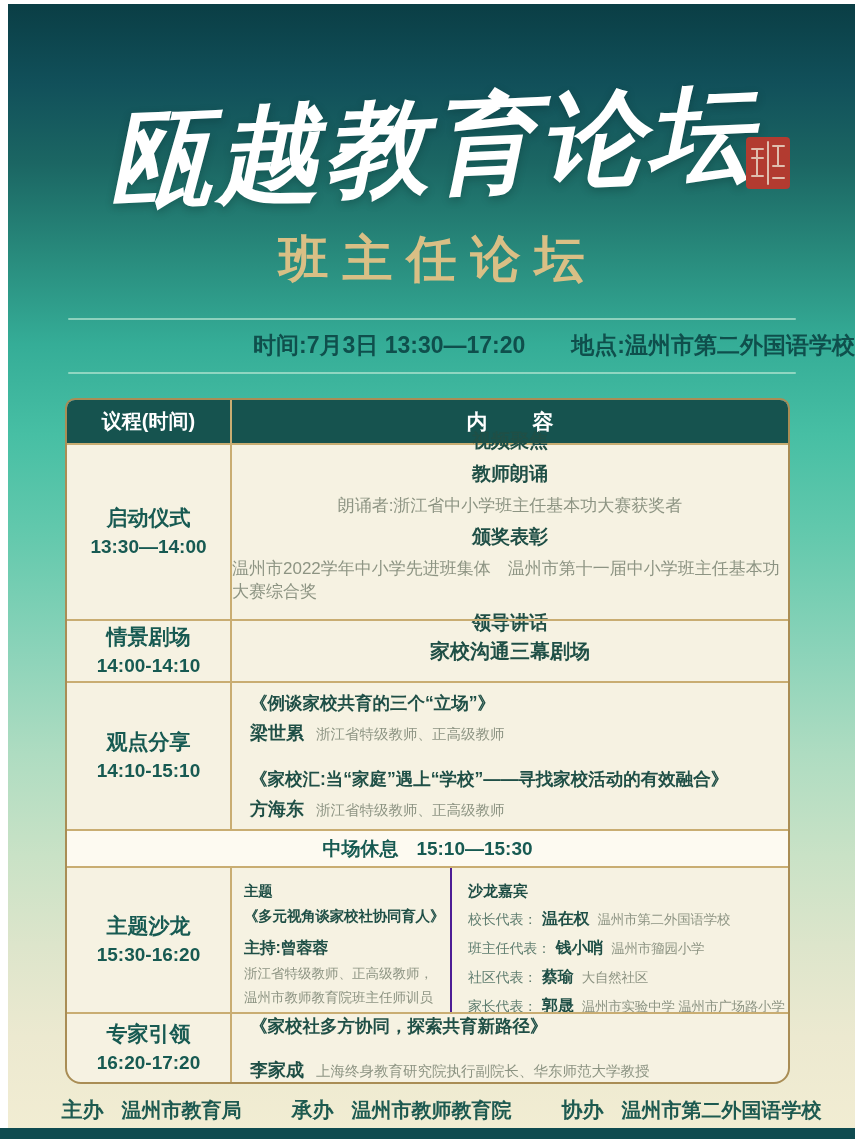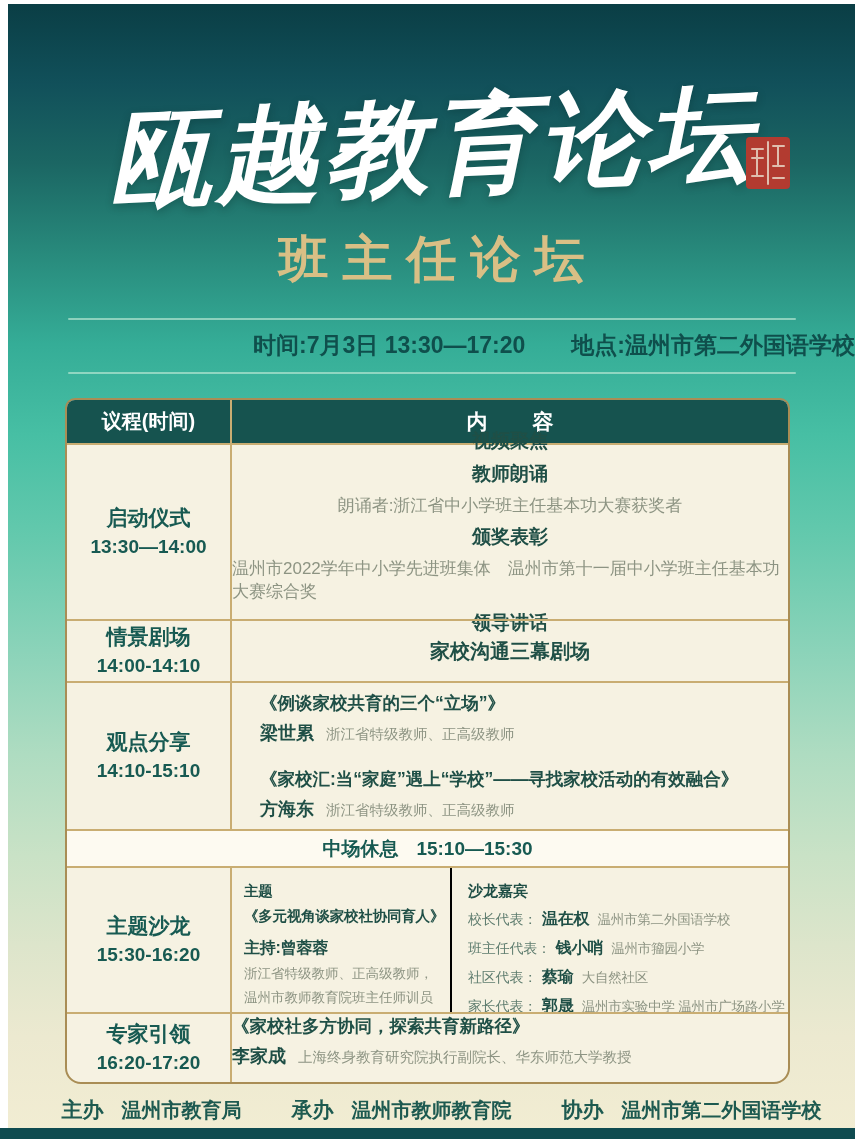--- a/index.html
+++ b/index.html
@@ -70,46 +70,46 @@
 
   .t-content { flex:1; }
 
   .center-col { display:flex; flex-direction:column; align-items:center; justify-content:center; gap:7px;border-radius:8px; }
   .c-bold { color:#1f4f46; font-size:19px; font-weight:700; }
   .c-light { color:#8d9483; font-size:17px; font-weight:400; }
 
   .theater-content { display:flex; align-items:center; justify-content:center;
     color:#1f4f46; font-size:20px; font-weight:700; }
 
-  .vp { display:flex; flex-direction:column; justify-content:center; padding-left:18px;margin-left:10px; }
+  .vp { display:flex; flex-direction:column; justify-content:center; padding-left:18px; }
   .vp-title { font-size:17.5px; font-weight:700; color:#1f4f46; }
   .vp-speaker { margin-top:6px; display:flex; align-items:baseline; gap:12px; }
   .vp-speaker .sp-name { font-size:18px; font-weight:700; color:#1f4f46; }
   .vp-speaker .sp-title { font-size:14.5px; color:#8d9483; }
   .vp-gap { margin-top:22px; }
 
   .t-break { background:#fdfaf1; display:flex; align-items:center; justify-content:center; gap:18px;
     color:#175a52; }
   .break-label { font-size:19px; font-weight:700; }
   .break-time { font-size:19px; font-weight:600; }
 
   .salon-content { display:flex; }
-  .salon-left { width:220px; border-right:2px solid #000000;
+  .salon-left { width:220px; border-right:2px solid #4c1d95;
     padding:14px 0 12px 12px; display:flex; flex-direction:column; gap:6px; }
   .salon-left .s-bold { font-size:14.5px; font-weight:700; color:#1f4f46; white-space:nowrap; letter-spacing:-0.2px; }
   .salon-left .s-host { margin-top:6px; font-size:16px; }
   .salon-left .s-light { font-size:13.5px; color:#8d9483; }
   .salon-right { flex:1; padding:14px 0 12px 16px; display:flex; flex-direction:column; gap:8px; }
   .salon-right .s-bold { font-size:15px; font-weight:700; color:#1f4f46; }
   .guest-line { display:flex; align-items:baseline; gap:5px; white-space:nowrap; letter-spacing:-0.2px; }
   .g-role { font-size:14px; color:#5f7d6f; }
   .g-name { font-size:16px; font-weight:700; color:#1f4f46; }
   .g-org { font-size:13.5px; color:#8d9483; margin-left:3px; }
 
-  .expert-content { display:flex; flex-direction:column; justify-content:flex-start; }
+  .expert-content { display:flex; flex-direction:column; justify-content:space-between; padding-left:18px; }
 
   
   .footer { position:absolute; top:1092px; left:10px; width:100%;
     display:flex; justify-content:center; gap:50px; }
   .f-group { display:flex; align-items:baseline; gap:18px; color:#1d5a50; }
   .f-label { font-size:21px; font-weight:700; }
   .f-org { font-size:20px; font-weight:600; }
 
   .bottom-bar { position:absolute; left:0; right:0; bottom:0; height:11px; background:#0f4b50; }
 </style>

